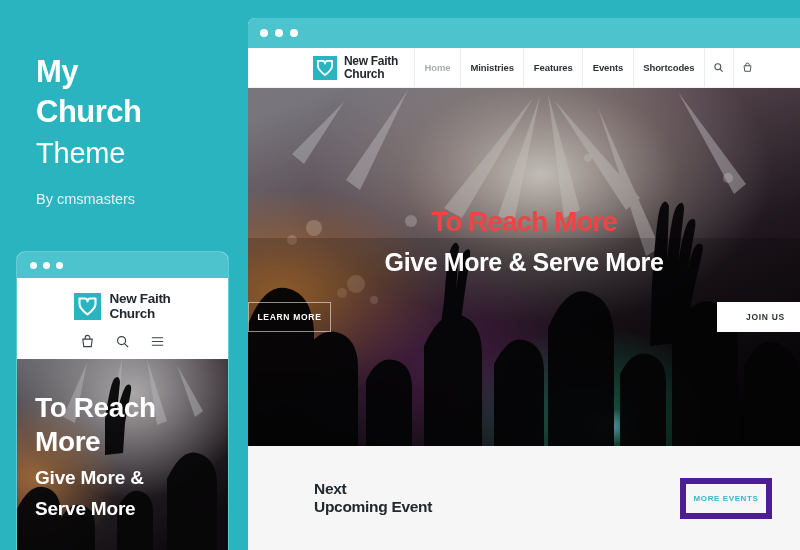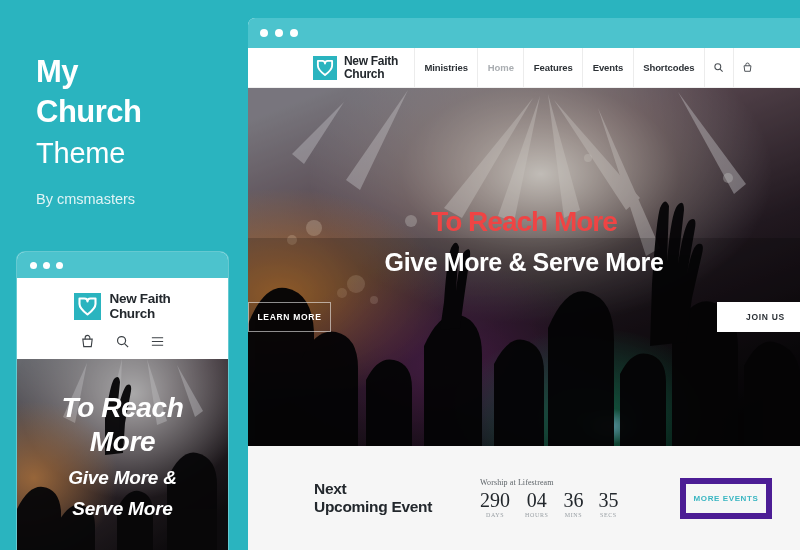--- a/index.html
+++ b/index.html
@@ -57,21 +57,21 @@
   .m-icons{
     display:flex; justify-content:center; gap:20px; margin-top:13px;
     color:#3d4246;
   }
   .m-icons .ic{ width:15px; height:15px; display:block; }
   .mobile-hero{
     position:relative; height:192px; overflow:hidden;
   }
   .mobile-hero .hero-bg{ position:absolute; inset:0; }
   .mobile-hero .hero-copy{
-    position:absolute; left:0; right:0; top:32px; text-align:center; padding:0 10px;font-style:italic;
+    position:absolute; left:8px; right:0; top:32px; padding:0 10px;
   }
   .mh-h1{ font-size:28px; line-height:34px; font-weight:700; color:#fff; letter-spacing:-0.4px;}
   .mh-h2{ font-size:19px; line-height:25px; font-weight:700; color:#fff; margin-top:6px; letter-spacing:-0.2px;}
 
   
   .browser{
     position:absolute; left:248px; top:18px; width:552px; height:532px;
     background:#ffffff; border-radius:7px 0 0 0; overflow:hidden;
   }
   .browser-bar{
@@ -263,22 +263,22 @@
             <path d="M5.5 5.5 h5 a3 3 0 0 1 3 3 a3 3 0 0 1 3 -3 h5 v5.5 c0 4.2 -3.8 7.3 -8 10.5 c-4.2 -3.2 -8 -6.3 -8 -10.5 z" fill="none" stroke="#ffffff" stroke-width="2.1" stroke-linejoin="round"></path>
           </svg>
         </span>
         <span class="logo-text">
           <span>New Faith</span><br>
           <span>Church</span>
         </span>
       </div>
 
       <div class="nav-items">
+        <span class="nav-item muted">Home</span>
         <span class="nav-item">Ministries</span>
-        <span class="nav-item muted">Home</span>
         <span class="nav-item">Features</span>
         <span class="nav-item">Events</span>
         <span class="nav-item">Shortcodes</span>
 
         <span class="nav-icon">
           <svg viewBox="0 0 16 16" fill="none" stroke="#4a4f54" stroke-width="1.5">
             <circle cx="7" cy="7" r="4.3"></circle>
               <path d="M10.2 10.2 L14 14"></path>
           </svg>
         </span>
@@ -384,41 +384,20 @@
         </div>
       </div>
     </div>
 
     <div class="event">
       <div class="ev-title">
         <span>Next</span><br>
         <span>Upcoming Event</span>
       </div>
 
-      <div class="countdown">
-        <div class="cd-label">Worship at Lifestream</div>
-        <div class="cd-row">
-          <div class="cd-cell">
-            <div class="cd-num">290</div>
-            <div class="cd-unit">DAYS</div>
-          </div>
-          <div class="cd-cell">
-            <div class="cd-num">04</div>
-            <div class="cd-unit">HOURS</div>
-          </div>
-          <div class="cd-cell">
-            <div class="cd-num">36</div>
-            <div class="cd-unit">MINS</div>
-          </div>
-          <div class="cd-cell">
-            <div class="cd-num">35</div>
-            <div class="cd-unit">SECS</div>
-          </div>
-        </div>
-      </div>
 
       <div class="ev-spacer"></div>
 
       <div class="btn-events">MORE EVENTS</div>
     </div>
 
   </div>
 </div>
 
 </body></html>

